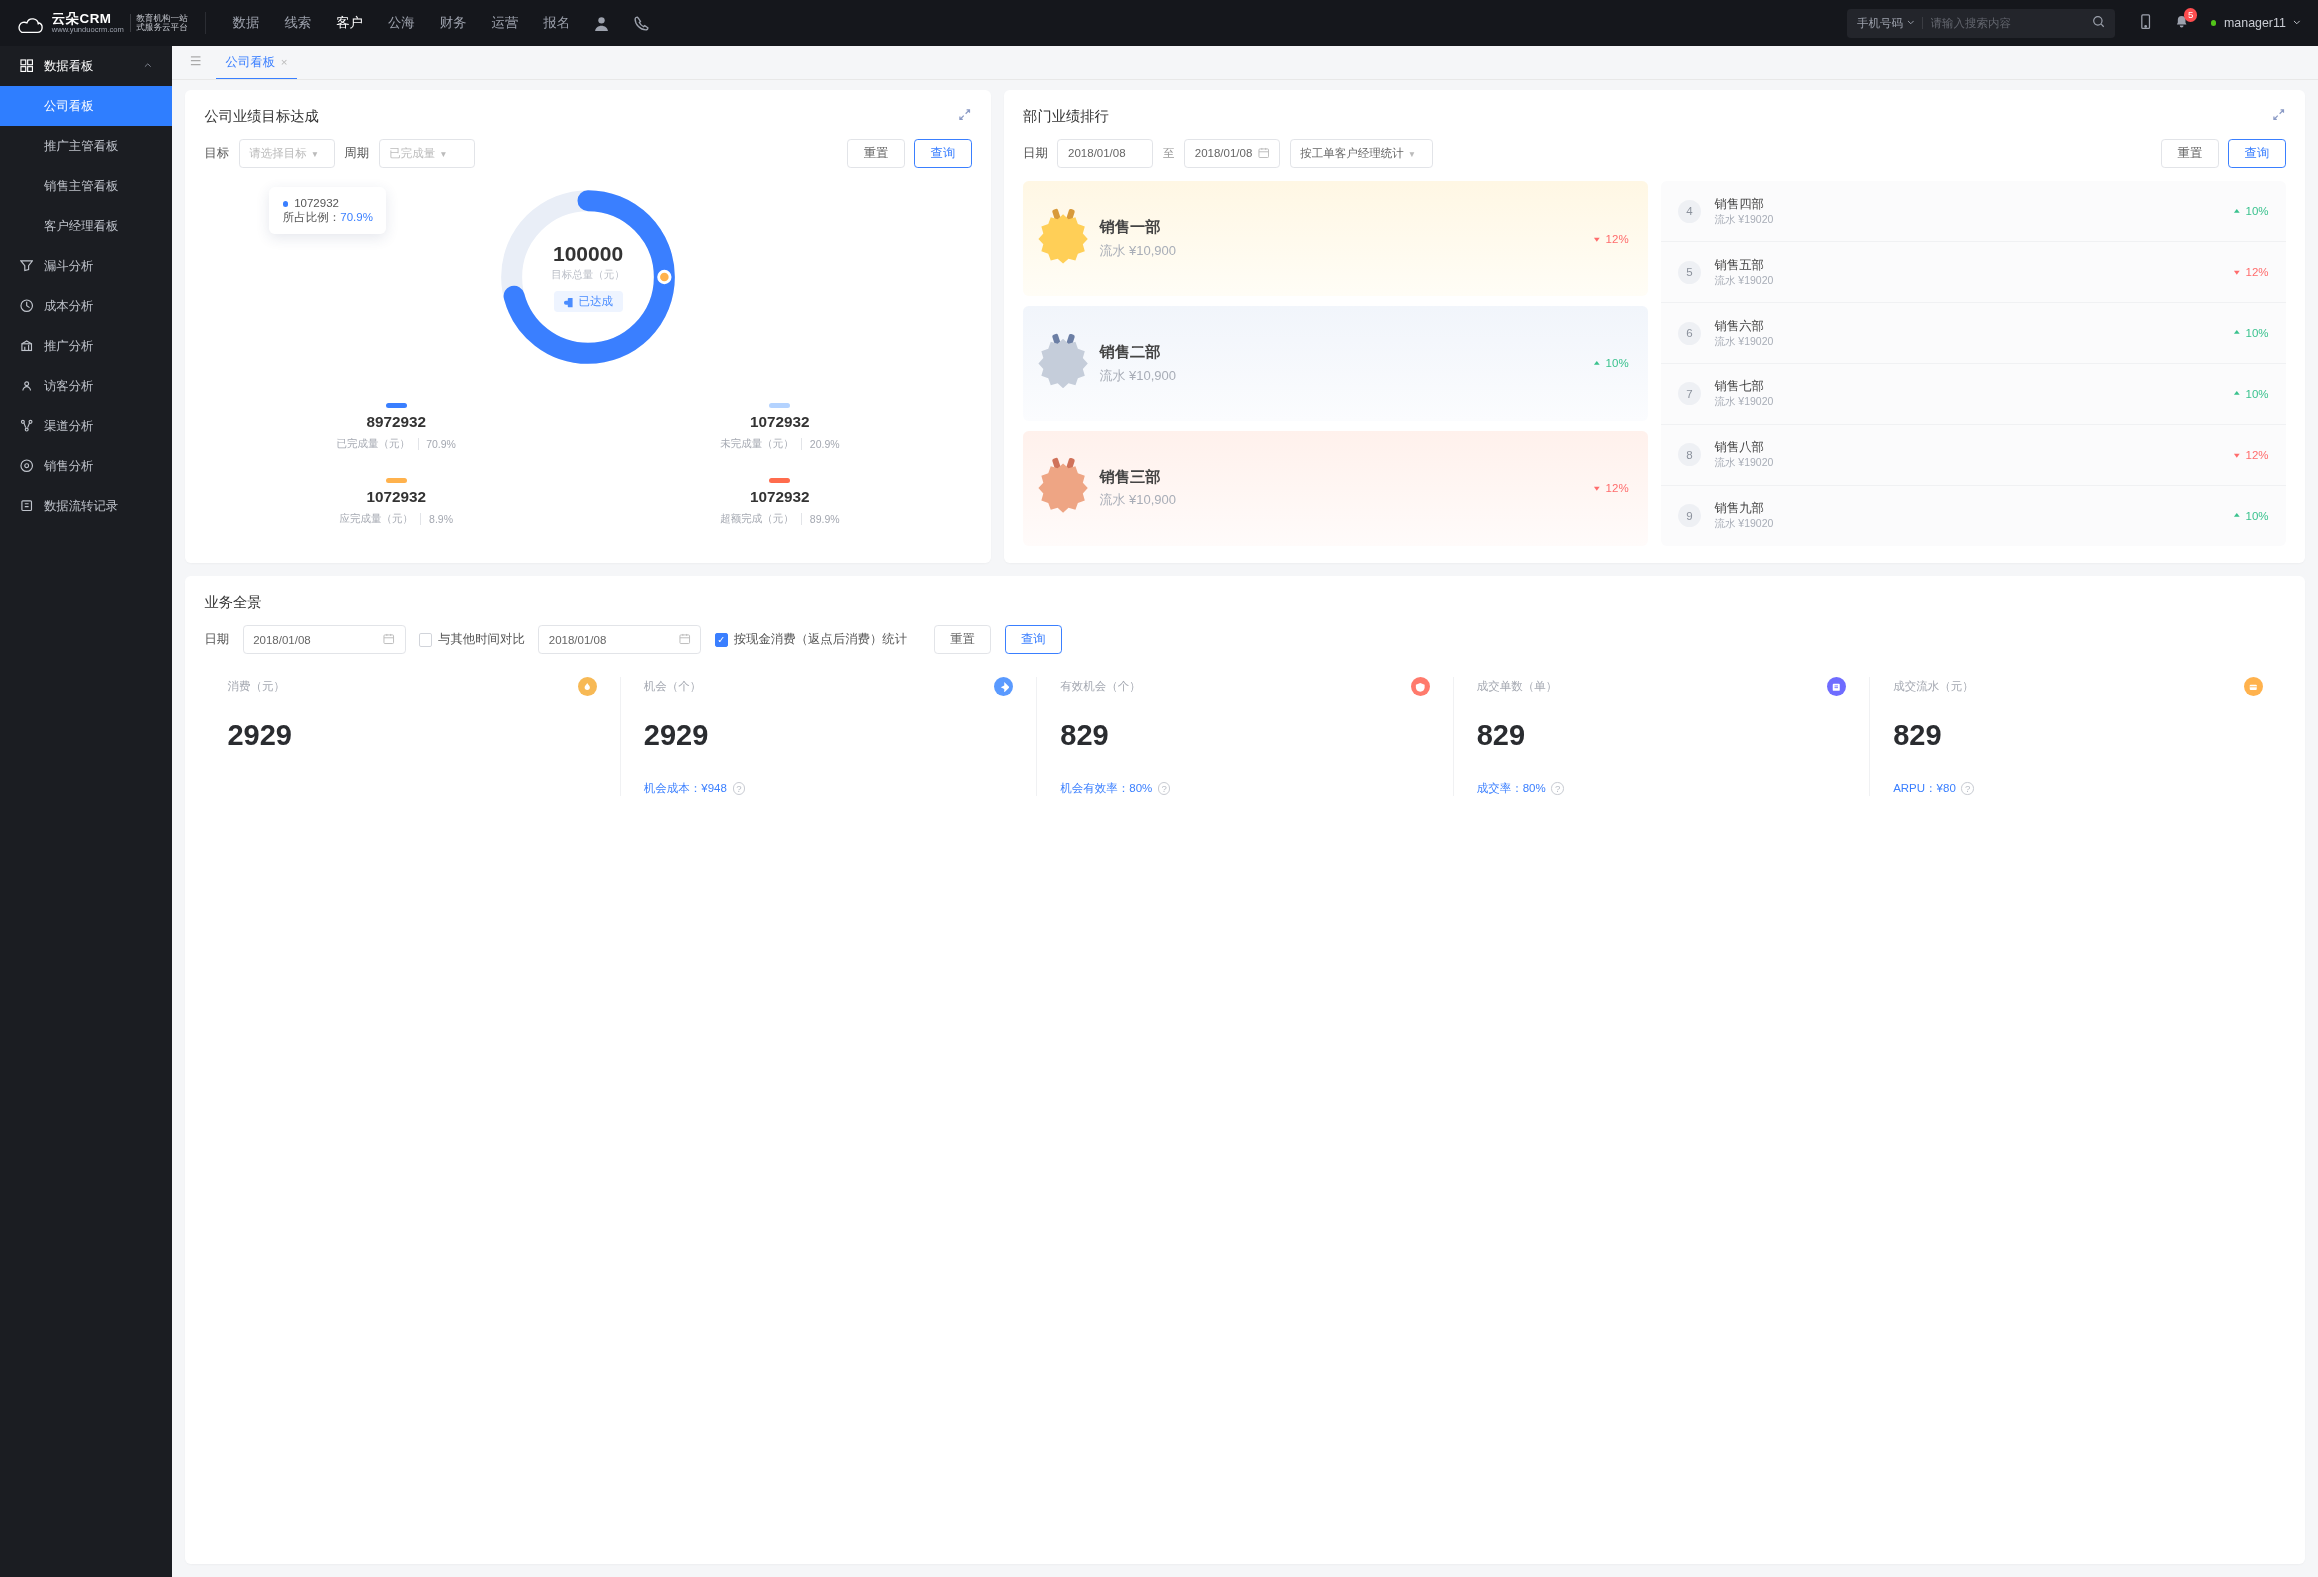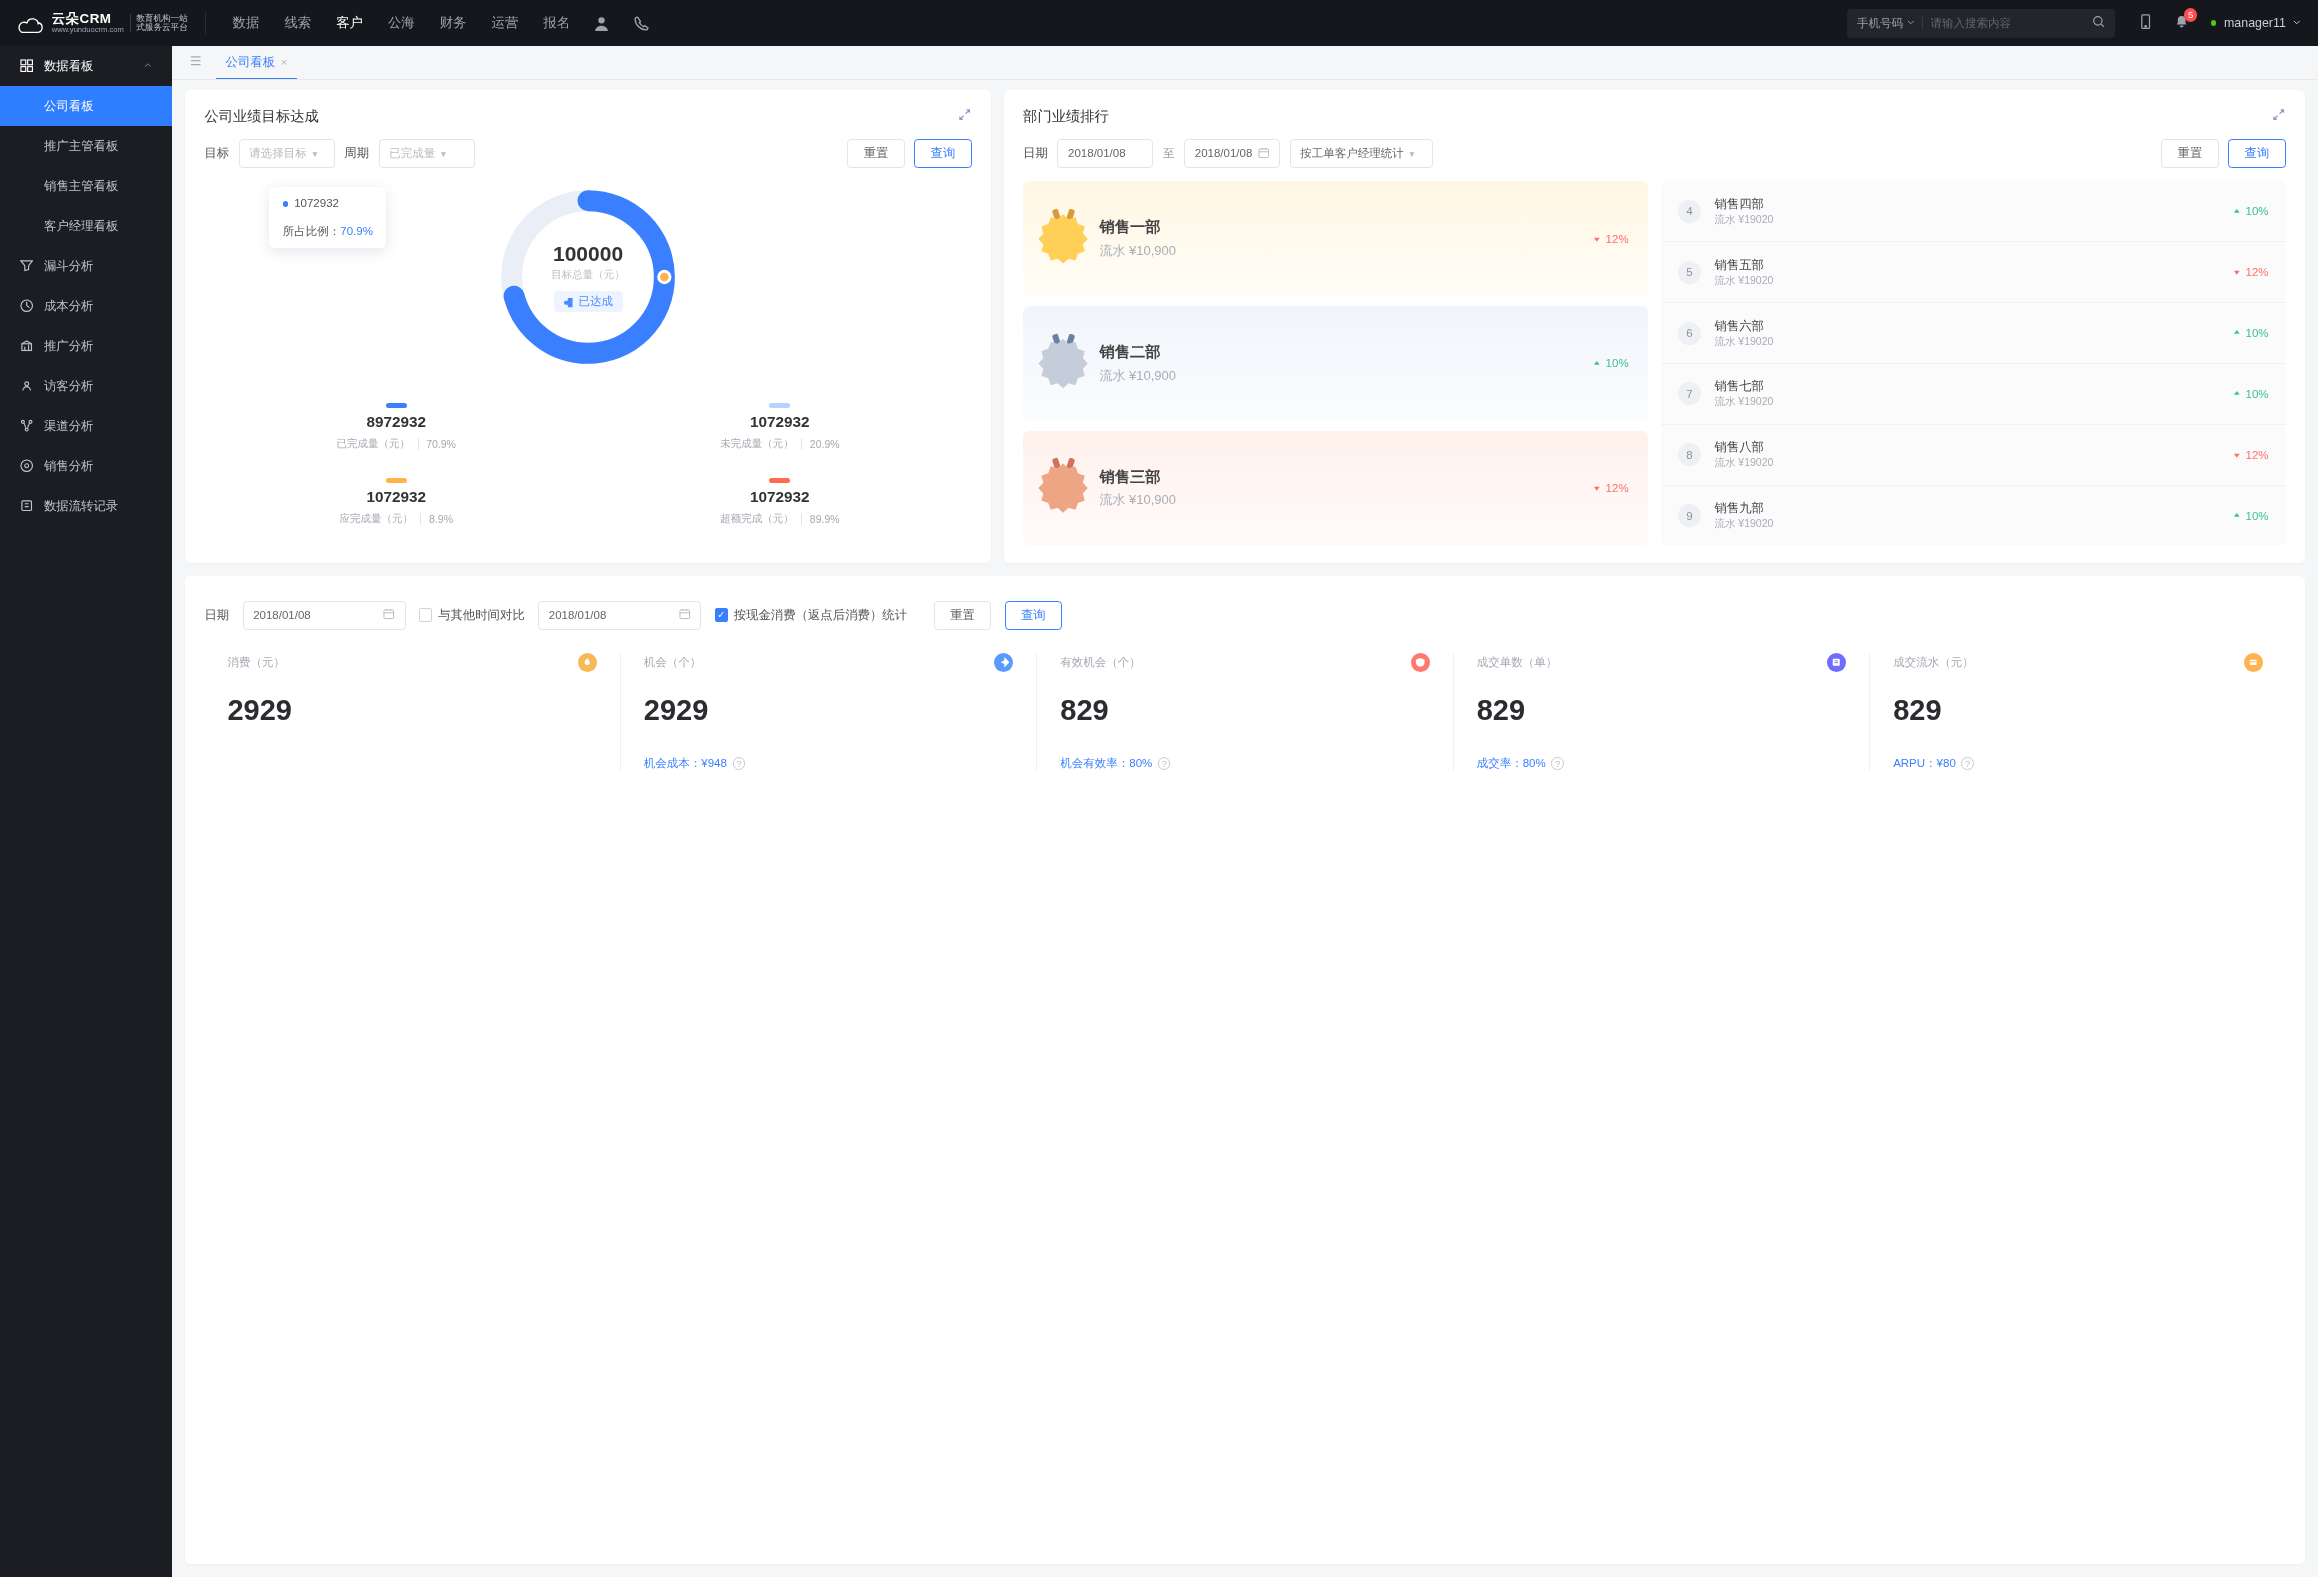--- a/index.html
+++ b/index.html
@@ -352,21 +352,21 @@
                 <span>已完成量</span>
                 <span class="chev-d">▾</span>
               </div>
             <div class="spacer"></div>
             <button class="btn">重置</button>
             <button class="btn primary-outline">查询</button>
           </div>
           <div class="perf-body">
             <div class="tooltip">
               <div><span class="dot"></span><span>1072932</span></div>
-              <div style="margin-top:15px;"><span>所占比例：</span><span style="color:#3a7fff">70.9%</span></div>
+              <div style="margin-top:1px;"><span>所占比例：</span><span style="color:#3a7fff">70.9%</span></div>
             </div>
             <div class="donut-wrap">
               <svg width="210" height="210" viewBox="0 0 220 220">
                 <circle cx="110" cy="110" r="80" fill="none" stroke="#e9eef7" stroke-width="22"></circle>
                 <circle cx="110" cy="110" r="80" fill="none" stroke="#3a7fff" stroke-width="22" stroke-dasharray="356 502" stroke-linecap="round"></circle>
                 <circle cx="110" cy="190" r="6" fill="#ffb24d" stroke="#fff" stroke-width="3"></circle>
               </svg>
               <div class="donut-center">
                 <div class="val">100000</div>
                 <div class="lab">目标总量（元）</div>
@@ -575,20 +575,23 @@
                     </svg>
                     <span>10%</span>
                   </div>
                 </div>
               </div>
           </div>
         </div>
       </div>
 
       <div class="card card-overview">
+        <div class="card-head">
+          <span class="card-title">业务全景</span>
+        </div>
         <div class="overview-filters">
           <span class="filter-label">日期</span>
           <div class="input-like" style="color:#666;min-width:163px">
               <span>2018/01/08</span>
               <span class="cal-ic" style="margin-left:auto"><svg viewBox="0 0 12 12" stroke="currentColor" fill="none">
                   <rect x="1" y="2" width="10" height="9" rx="1"></rect>
                   <path d="M1 5h10M4 1v2M8 1v2"></path>
                 </svg></span>
             </div>
           <div class="chk-wrap">

